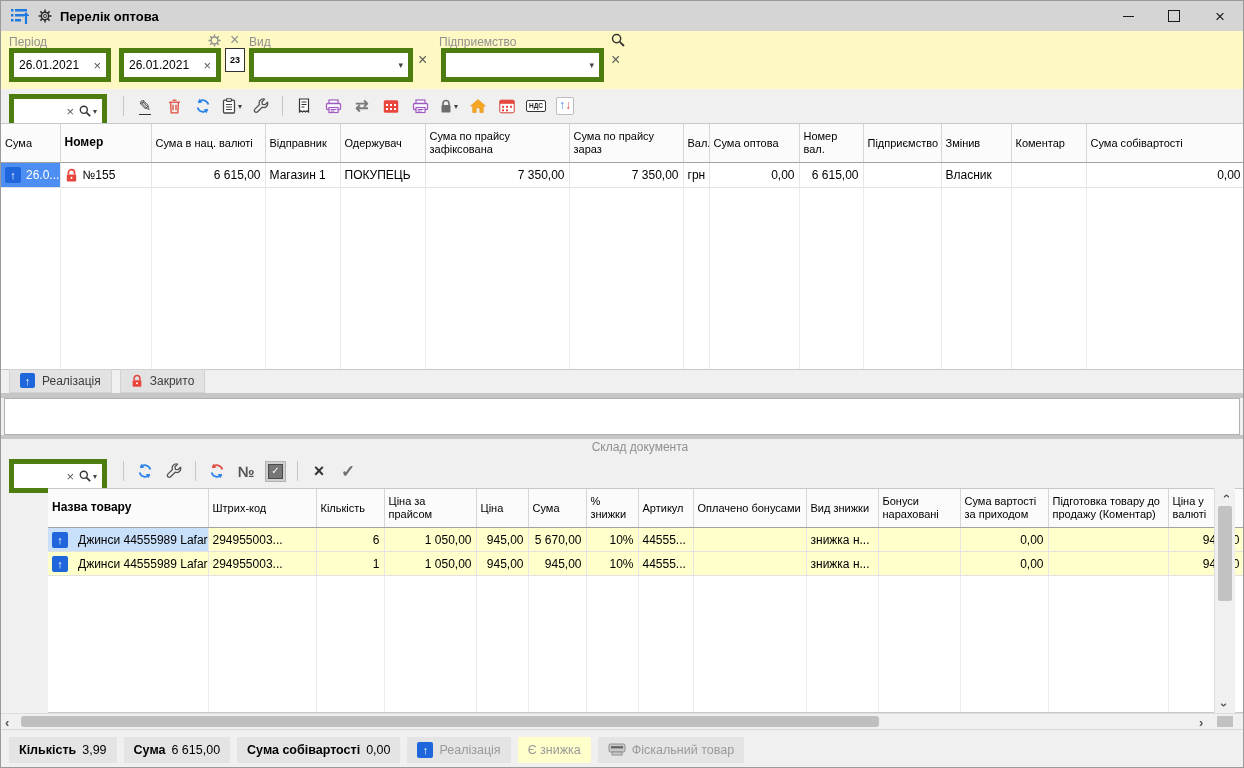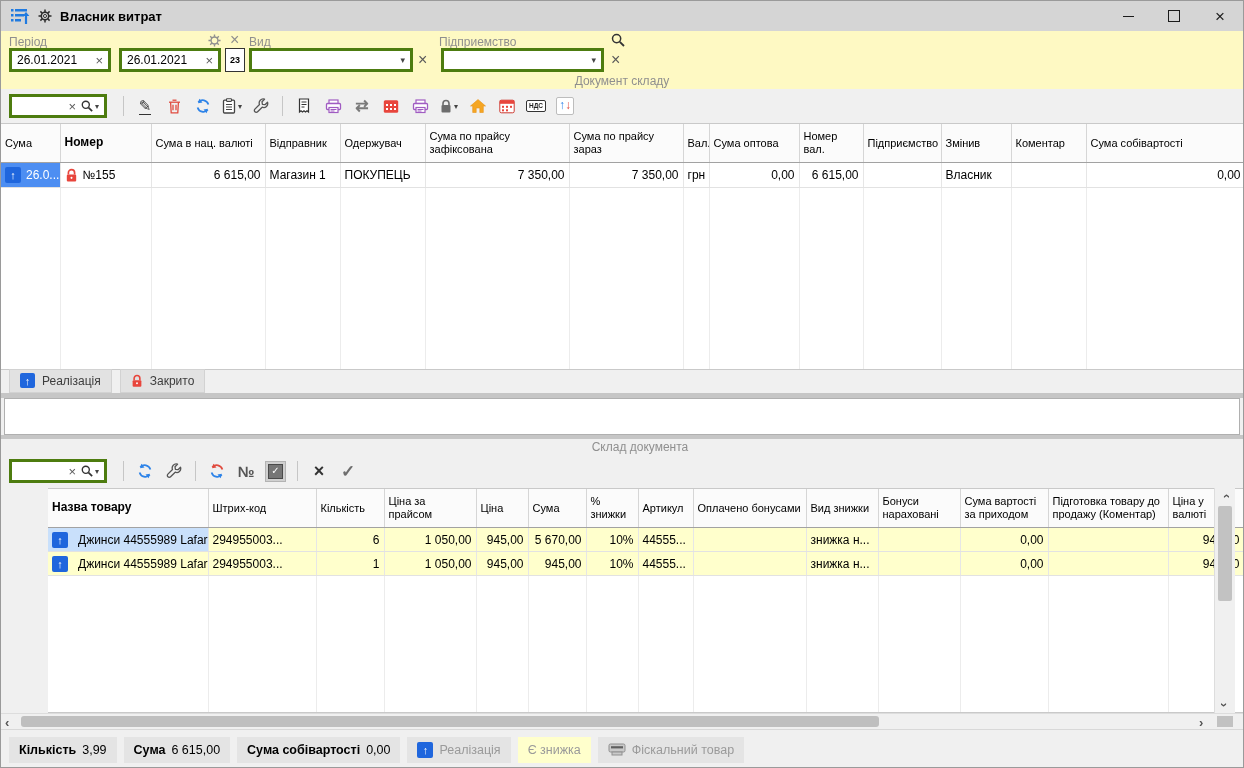--- a/index.html
+++ b/index.html
@@ -11,22 +11,22 @@
     border-bottom:1px solid #c2c2c2;display:flex;align-items:center;}
   .title-text{margin-left:8px;font-weight:bold;font-size:13px;}
   .win-controls{margin-left:auto;display:flex;height:100%;}
   .win-btn{width:46px;height:100%;display:flex;align-items:center;justify-content:center;color:#1b1b1b;}
   .min-glyph{width:11px;border-top:1.6px solid #1b1b1b;display:inline-block;}
   .max-glyph{width:10px;height:10px;border:1.4px solid #1b1b1b;display:inline-block;}
   .close-glyph{font-size:17px;line-height:1;}
   
   .filters{position:absolute;top:30px;left:0;right:0;height:58px;background:#fef9c3;}
   .f-label{position:absolute;color:#8f8f8f;font-size:12px;white-space:nowrap;}
-  .inp{position:absolute;height:24px;background:#fff;border:3px solid #4d7c0f;
-    display:flex;align-items:center;padding:2px 5px;box-sizing:border-box;}
+  .inp{position:absolute;height:24px;background:#fff;border:5px solid #4d7c0f;
+    display:flex;align-items:center;padding:12px 5px;box-sizing:border-box;}
   .inp .val{font-size:12px;}
   .clear-x{margin-left:auto;color:#5a5a5a;font-size:13px;line-height:1;cursor:default;}
   .combo-ar{color:#444;font-size:9px;margin-left:6px;}
   .stand-x{position:absolute;color:#5a5a5a;font-size:16px;line-height:1;}
   .cal-btn{position:absolute;width:20px;height:24px;background:#fff;border:1.6px solid #333;
     box-sizing:border-box;display:flex;align-items:center;justify-content:center;
     font-size:9px;font-weight:bold;}
   .center-label{position:absolute;left:0;right:0;text-align:center;color:#8f8f8f;font-size:12px;}
   
   .toolbar{position:absolute;left:0;right:0;height:34px;background:#f0f0f0;}
@@ -117,21 +117,21 @@
     </span>
     <span style="margin-left:7px;display:flex;">
       <svg width="14" height="14" viewBox="0 0 14 14">
         <g stroke="#2b2b2b" stroke-width="1.5" fill="none">
           <circle cx="7" cy="7" r="3.7"></circle>
           <path d="M7 .5V3M7 11v2.5M.5 7H3M11 7h2.5M2.4 2.4l1.8 1.8M9.8 9.8l1.8 1.8M11.6 2.4L9.8 4.2M4.2 9.8l-1.8 1.8"></path>
         </g>
         <circle cx="7" cy="7" r="1.5" fill="#fff" stroke="#2b2b2b"></circle>
       </svg>
     </span>
-    <span class="title-text">Власник витрат</span>
+    <span class="title-text">Перелік оптова</span>
     <div class="win-controls">
       <span class="win-btn">
           <span class="min-glyph"></span>
         </span>
       <span class="win-btn">
           <span class="max-glyph"></span>
         </span>
       <span class="win-btn">
           <span class="close-glyph">×</span>
         </span>
@@ -175,21 +175,20 @@
       <span class="combo-ar" style="margin-left:auto;">▾</span>
     </div>
     <span style="position:absolute;left:610px;top:2px;display:flex;">
       <svg width="14" height="14" viewBox="0 0 14 14">
           <circle cx="5.6" cy="5.6" r="4.1" fill="none" stroke="#333" stroke-width="1.5"></circle>
           <line x1="8.8" y1="8.8" x2="13" y2="13" stroke="#333" stroke-width="1.8"></line>
         </svg>
     </span>
     <span class="stand-x" style="left:610px;top:21px;">×</span>
 
-    <span class="center-label" style="top:43px;">Документ складу</span>
   </div>
 
   <div class="toolbar" style="top:88px;">
     <div class="inp tb-search">
       <span class="val"></span>
       <span class="clear-x">×</span>
       <span style="display:flex;margin-left:5px;">
         <svg width="12" height="12" viewBox="0 0 14 14">
             <circle cx="5.6" cy="5.6" r="4.1" fill="none" stroke="#333" stroke-width="1.6"></circle>
             <line x1="8.8" y1="8.8" x2="13" y2="13" stroke="#333" stroke-width="2"></line>

